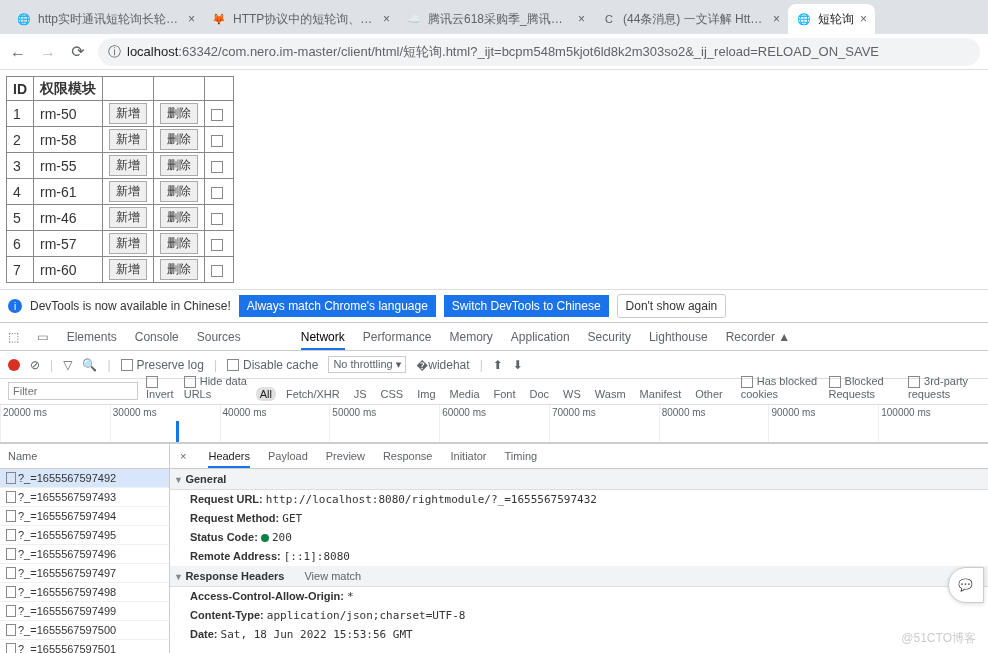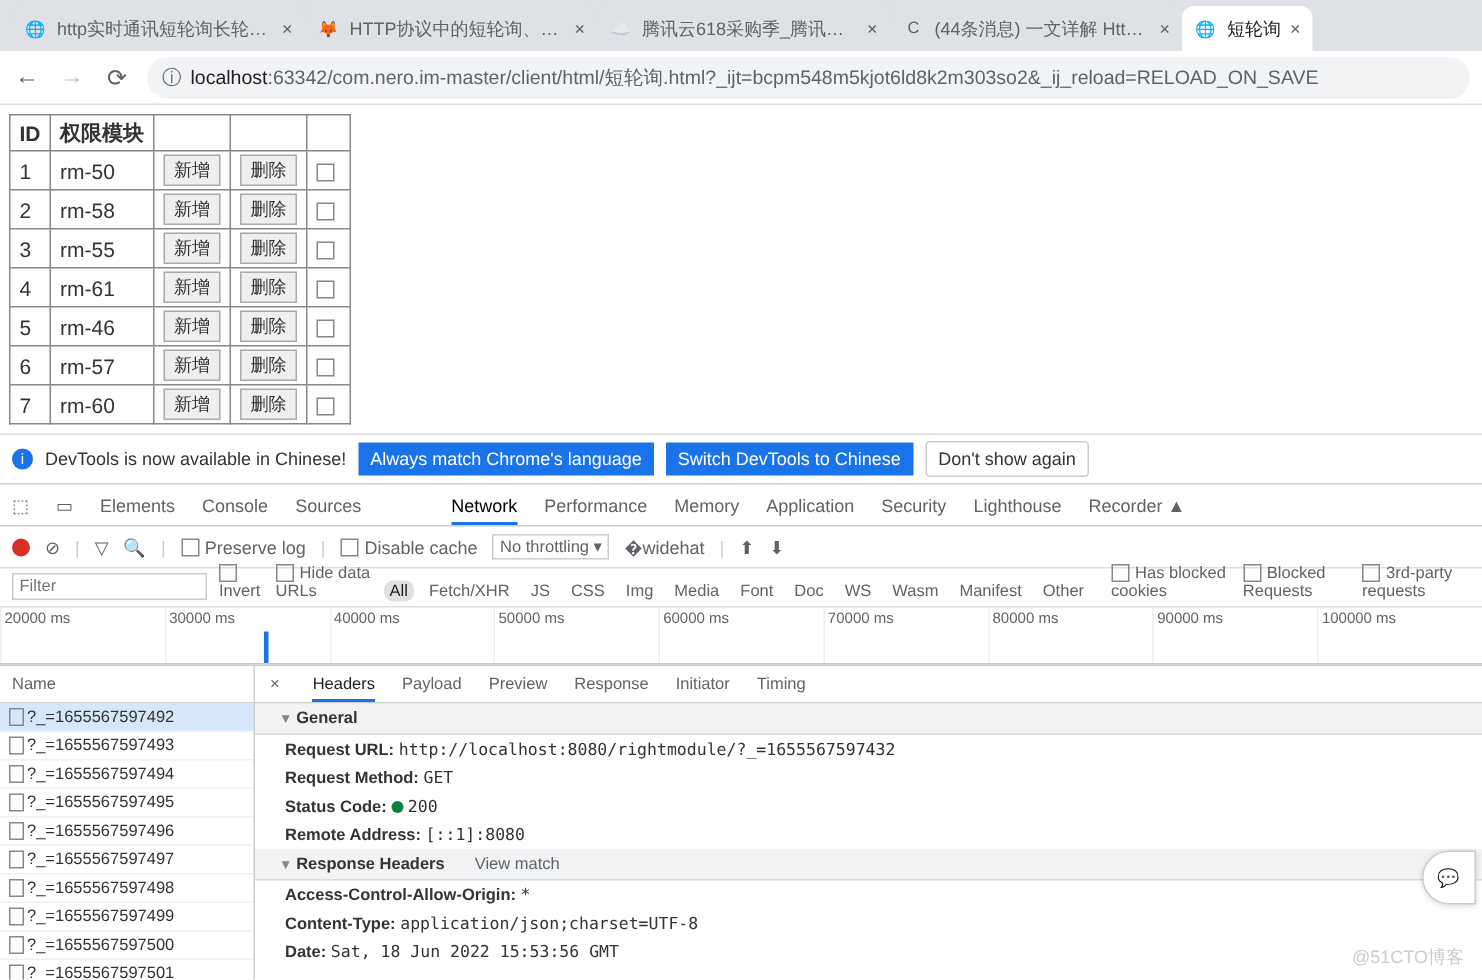--- a/index.html
+++ b/index.html
@@ -39,21 +39,21 @@
 .bottom { display: flex; height: 228px; border-top: 1px solid #ccc; }
 .reqlist { width: 170px; border-right: 1px solid #ccc; overflow: hidden; }
 .reqlist .hdr { padding: 6px 8px; border-bottom: 1px solid #ccc; font-size: 11px; color: #5f6368; }
 .reqlist .item { padding: 3px 6px; font-size: 11px; color: #333; border-bottom: 1px solid #f0f0f0; display: flex; align-items: center; gap: 2px; }
 .reqlist .item.sel { background: #d8e6fb; }
 .doc-icon { width: 10px; height: 12px; border: 1px solid #888; display: inline-block; }
 .details { flex: 1; overflow: hidden; font-size: 11px; }
 .det-tabs { display: flex; gap: 18px; padding: 6px 10px; border-bottom: 1px solid #ccc; color: #5f6368; }
 .det-tabs .sel { color: #202124; border-bottom: 2px solid #1a73e8; padding-bottom: 4px; }
 .det-tabs .x { color: #5f6368; margin-right: 4px; }
-.section-hdr { background: #f1f3f4; padding: 4px 16px; font-weight: bold; font-size: 11px; color: #333; border-bottom: 1px solid #ddd; }
+.section-hdr { background: #f1f3f4; padding: 4px 4px; font-weight: bold; font-size: 11px; color: #333; border-bottom: 1px solid #ddd; }
 .section-hdr::before { content: "▼ "; font-size: 9px; color: #888; }
 .section-hdr .vs { font-weight: normal; margin-left: 20px; color: #5f6368; font-size: 11px; }
 .kv { padding: 3px 20px; font-size: 11px; }
 .kv b { font-weight: bold; }
 .kv .mono { font-family: Consolas, monospace; }
 .status-dot { width: 8px; height: 8px; border-radius: 50%; background: #0b8043; display: inline-block; vertical-align: middle; margin-right: 3px; }
 .watermark { position: absolute; right: 12px; bottom: 6px; color: #ccc; font-size: 12px; }
 .float-btn { position: absolute; right: 4px; bottom: 50px; width: 36px; height: 36px; border: 1px solid #ccc; border-radius: 50% 0 0 50%; background: #fff; display: flex; align-items: center; justify-content: center; box-shadow: 0 1px 4px rgba(0,0,0,.15); }
 .throttle-sel { border: 1px solid #ccc; background: #fff; padding: 1px 4px; font-size: 11px; }
 </style>

